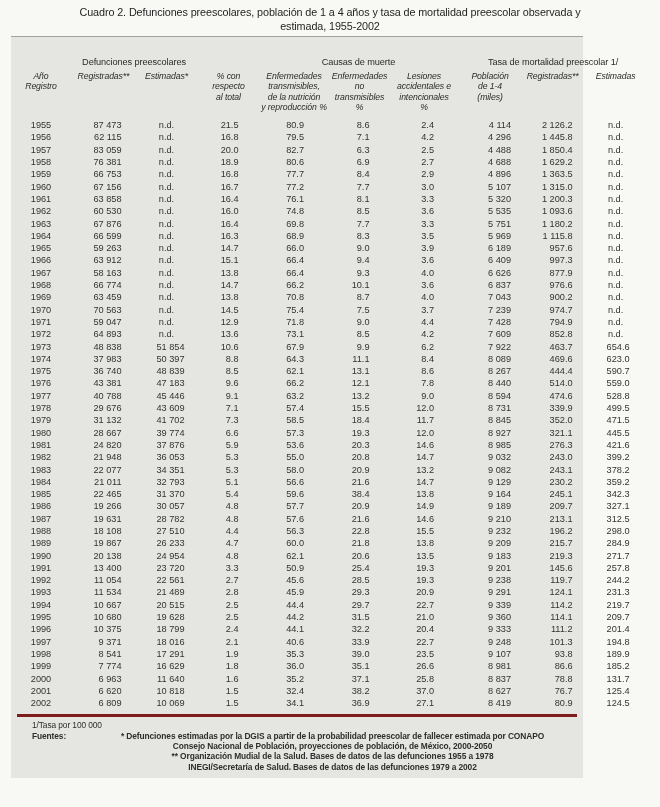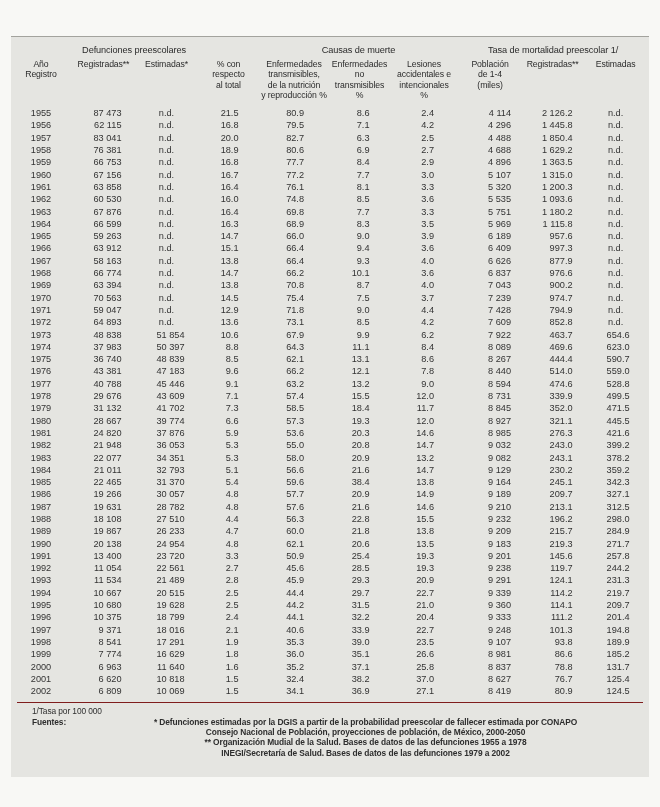--- a/index.html
+++ b/index.html
@@ -21,26 +21,26 @@
     font-size:10.8px;
     line-height:13.5px;
     color:#1f1f1f;
     letter-spacing:-0.1px;
     white-space:pre-line;
   }
   .tablebox {
     position:absolute;
     left:11px;
     top:36px;
-    width:638px;
+    width:572px;
     min-height:741px;
     box-sizing:border-box;
     background:#e5e5e1;
     border-top:1px solid #a3a39d;
-    padding:4px 0 6px 0;
+    padding:16px 0 6px 0;
   }
   table {
     border-collapse:collapse;
     table-layout:fixed;
     width:638px;
   }
   th, td { padding:0; margin:0; font-weight:400; }
   .group-row th {
     font-size:9.2px;
     color:#2b2b2b;
@@ -51,20 +51,21 @@
   }
   .head-row th {
     font-size:8.7px;
     line-height:10.3px;
     color:#2b2b2b;
     text-align:center;
     vertical-align:top;
     white-space:pre-line;
     padding-bottom:7px;
     letter-spacing:-0.1px;
+    font-style:italic;
   }
   tbody td {
     font-size:9.2px;
     line-height:12.3px;
     height:12.3px;
     color:#333333;
     text-align:center;
     white-space:nowrap;
   }
   tbody td .num { display:inline-block; text-align:right; }
@@ -73,37 +74,39 @@
   td.c2 .num { min-width:36px; }
   td.c3 .num { min-width:20px; }
   td.c4 .num { min-width:20px; }
   td.c5 .num { min-width:20px; }
   td.c6 .num { min-width:20px; }
   td.c7 .num { min-width:30px;margin-left:12px; }
   td.c8 .num { min-width:40px; }
   td.c9 .num { min-width:28px; }
   .foot {
     margin:5px 6px 0 6px;
-    border-top:1px solid #7f1d1d;
+    border-top:3px solid #7f1d1d;
     padding:3px 0 0 15px;
     font-size:8.4px;
     line-height:10.3px;
     color:#2e2e2e;
     letter-spacing:-0.1px;
   }
   .pre { white-space:pre-line; }
   .fuentes { display:flex;font-weight:bold; }
   .f-label { flex:0 0 56px; }
   .f-lines { flex:1;text-align:center; }
 </style>
 </head>
 <body>
 
 <div class="page">
 
+  <div class="title">Cuadro  2. Defunciones preescolares, población de 1 a 4 años y tasa de mortalidad preescolar observada y
+estimada, 1955-2002</div>
 
   <div class="tablebox">
     <table>
       <colgroup>
         <col style="width:60px">
           <col style="width:65px">
           <col style="width:61px">
         <col style="width:63px">
           <col style="width:68px">
           <col style="width:63px">
@@ -167,21 +170,21 @@
             <td class="c3"><span class="num">16.8</span></td>
             <td class="c4"><span class="num">79.5</span></td>
             <td class="c5"><span class="num">7.1</span></td>
             <td class="c6"><span class="num">4.2</span></td>
             <td class="c7"><span class="num">4 296</span></td>
             <td class="c8"><span class="num">1 445.8</span></td>
             <td class="c9"><span class="num nd">n.d.</span></td>
           </tr>
           <tr>
             <td class="c0"><span class="num">1957</span></td>
-            <td class="c1"><span class="num">83 041</span></td>
+            <td class="c1"><span class="num">83 059</span></td>
             <td class="c2"><span class="num nd">n.d.</span></td>
             <td class="c3"><span class="num">20.0</span></td>
             <td class="c4"><span class="num">82.7</span></td>
             <td class="c5"><span class="num">6.3</span></td>
             <td class="c6"><span class="num">2.5</span></td>
             <td class="c7"><span class="num">4 488</span></td>
             <td class="c8"><span class="num">1 850.4</span></td>
             <td class="c9"><span class="num nd">n.d.</span></td>
           </tr>
           <tr>
@@ -311,21 +314,21 @@
             <td class="c3"><span class="num">14.7</span></td>
             <td class="c4"><span class="num">66.2</span></td>
             <td class="c5"><span class="num">10.1</span></td>
             <td class="c6"><span class="num">3.6</span></td>
             <td class="c7"><span class="num">6 837</span></td>
             <td class="c8"><span class="num">976.6</span></td>
             <td class="c9"><span class="num nd">n.d.</span></td>
           </tr>
           <tr>
             <td class="c0"><span class="num">1969</span></td>
-            <td class="c1"><span class="num">63 394</span></td>
+            <td class="c1"><span class="num">63 459</span></td>
             <td class="c2"><span class="num nd">n.d.</span></td>
             <td class="c3"><span class="num">13.8</span></td>
             <td class="c4"><span class="num">70.8</span></td>
             <td class="c5"><span class="num">8.7</span></td>
             <td class="c6"><span class="num">4.0</span></td>
             <td class="c7"><span class="num">7 043</span></td>
             <td class="c8"><span class="num">900.2</span></td>
             <td class="c9"><span class="num nd">n.d.</span></td>
           </tr>
           <tr>

